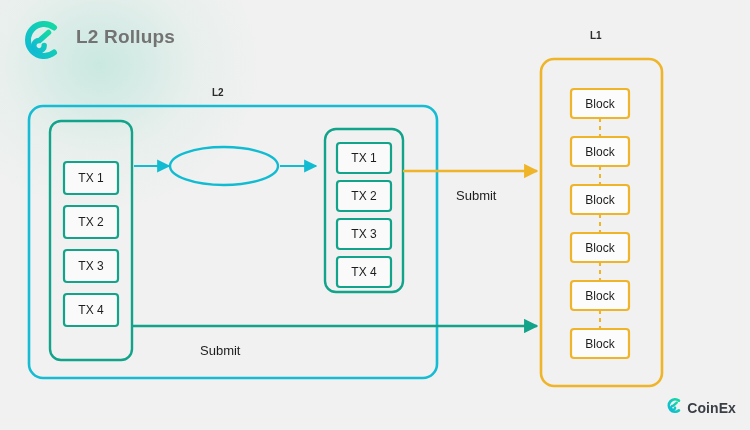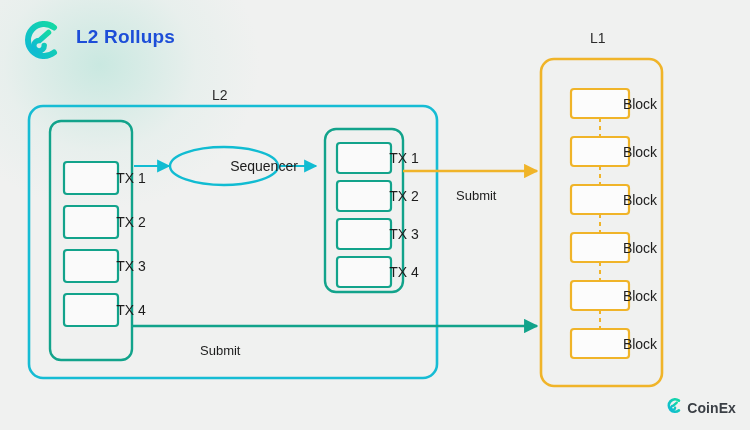--- a/index.html
+++ b/index.html
@@ -38,47 +38,46 @@
     position: absolute;
     color: #2b2b2b;
     white-space: nowrap;
   }
   .title-lbl {
     font-size: 19px;
     font-weight: bold;
     letter-spacing: .2px;
   }
   .section-lbl {
-    font-size: 14px;
-    font-weight: normal;
+    font-size: 10px;
+    font-weight: bold;
   }
   .edge-lbl {
     font-size: 13px;
     color: #1d1d1d;
     margin-top: 44px;
   }
   .boxtext {
     position: absolute;
     display: flex;
     align-items: center;
     justify-content: center;
-    font-size: 14px;
+    font-size: 12px;
     color: #1d1d1d;
     pointer-events: none;
-    padding-left: 40px;
   }
   #brand-logo {
     position: absolute;
     left: 18px;
     top: 18px;
   }
   #brand-title {
     left: 76px;
     top: 26px;
-    color: #1d4ed8;
+    color: #737373;
   }
   #watermark {
     position: absolute;
     right: 14px;
     bottom: 12px;
     display: flex;
     align-items: center;
     gap: 5px;
   }
   #watermark-text {
@@ -171,21 +170,20 @@
     <rect x="571" y="233" width="58" height="29" rx="3" ry="3" fill="#fcfcfc" stroke="#f0b429" stroke-width="2.2"></rect>
     <rect x="571" y="281" width="58" height="29" rx="3" ry="3" fill="#fcfcfc" stroke="#f0b429" stroke-width="2.2"></rect>
     <rect x="571" y="329" width="58" height="29" rx="3" ry="3" fill="#fcfcfc" stroke="#f0b429" stroke-width="2.2"></rect>
   </svg>
 
   <div class="boxtext" style="left:64px; top:162px; width:54px; height:32px;">TX 1</div>
   <div class="boxtext" style="left:64px; top:206px; width:54px; height:32px;">TX 2</div>
   <div class="boxtext" style="left:64px; top:250px; width:54px; height:32px;">TX 3</div>
   <div class="boxtext" style="left:64px; top:294px; width:54px; height:32px;">TX 4</div>
 
-  <div class="boxtext" style="left:170px; top:147px; width:108px; height:38px;">Sequencer</div>
 
   <div class="boxtext" style="left:337px; top:143px; width:54px; height:30px;">TX 1</div>
   <div class="boxtext" style="left:337px; top:181px; width:54px; height:30px;">TX 2</div>
   <div class="boxtext" style="left:337px; top:219px; width:54px; height:30px;">TX 3</div>
   <div class="boxtext" style="left:337px; top:257px; width:54px; height:30px;">TX 4</div>
 
   <div class="boxtext" style="left:571px; top:89px; width:58px; height:29px;">Block</div>
   <div class="boxtext" style="left:571px; top:137px; width:58px; height:29px;">Block</div>
   <div class="boxtext" style="left:571px; top:185px; width:58px; height:29px;">Block</div>
   <div class="boxtext" style="left:571px; top:233px; width:58px; height:29px;">Block</div>

